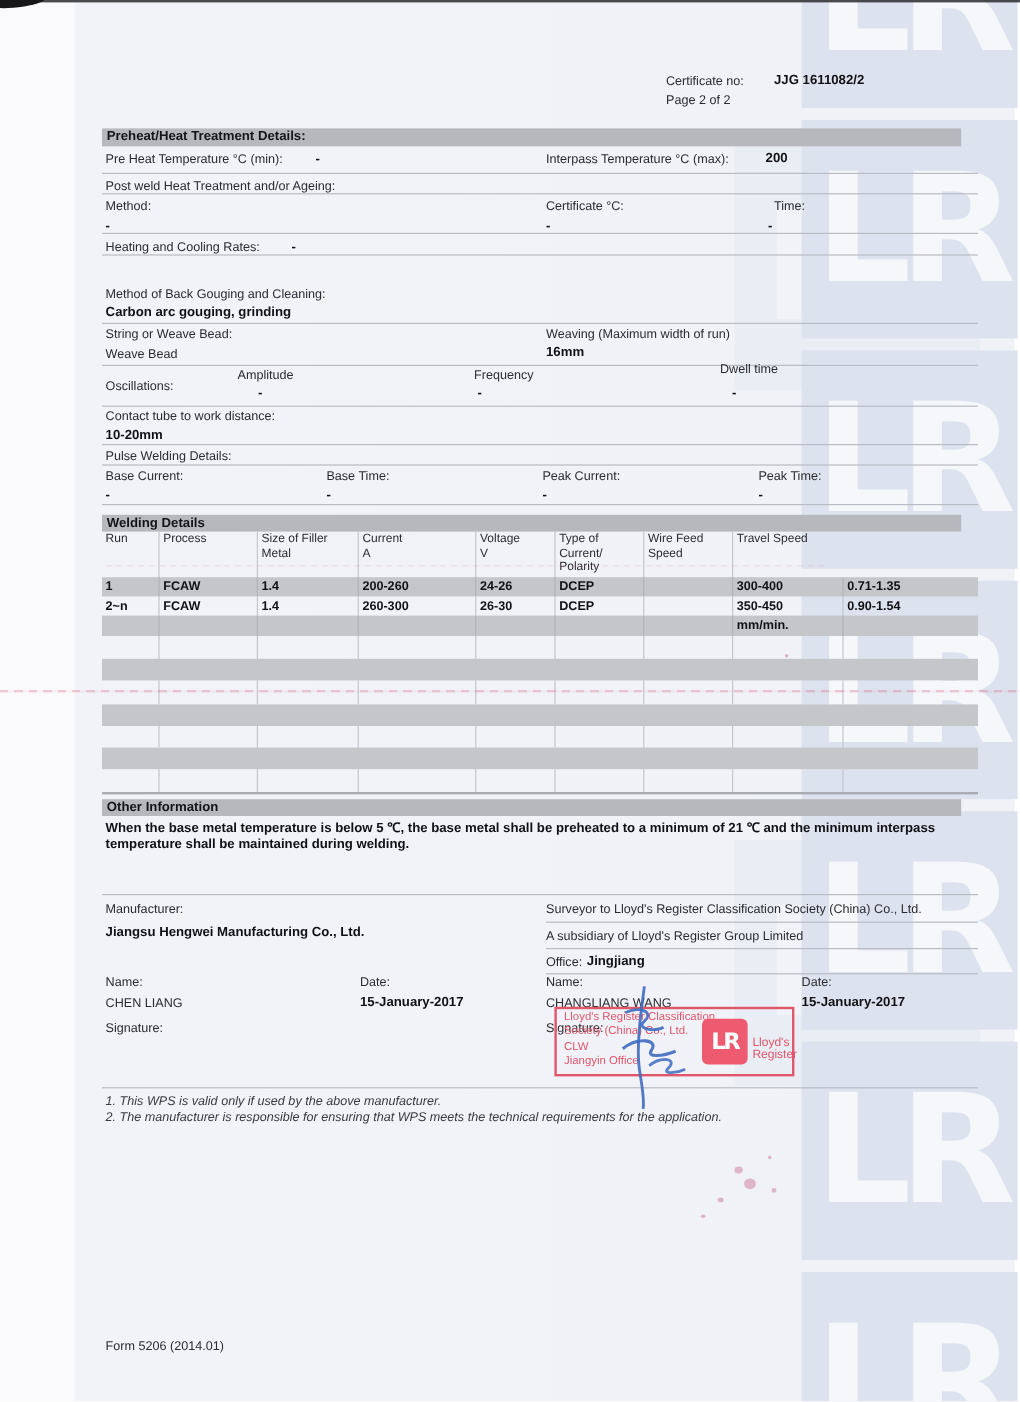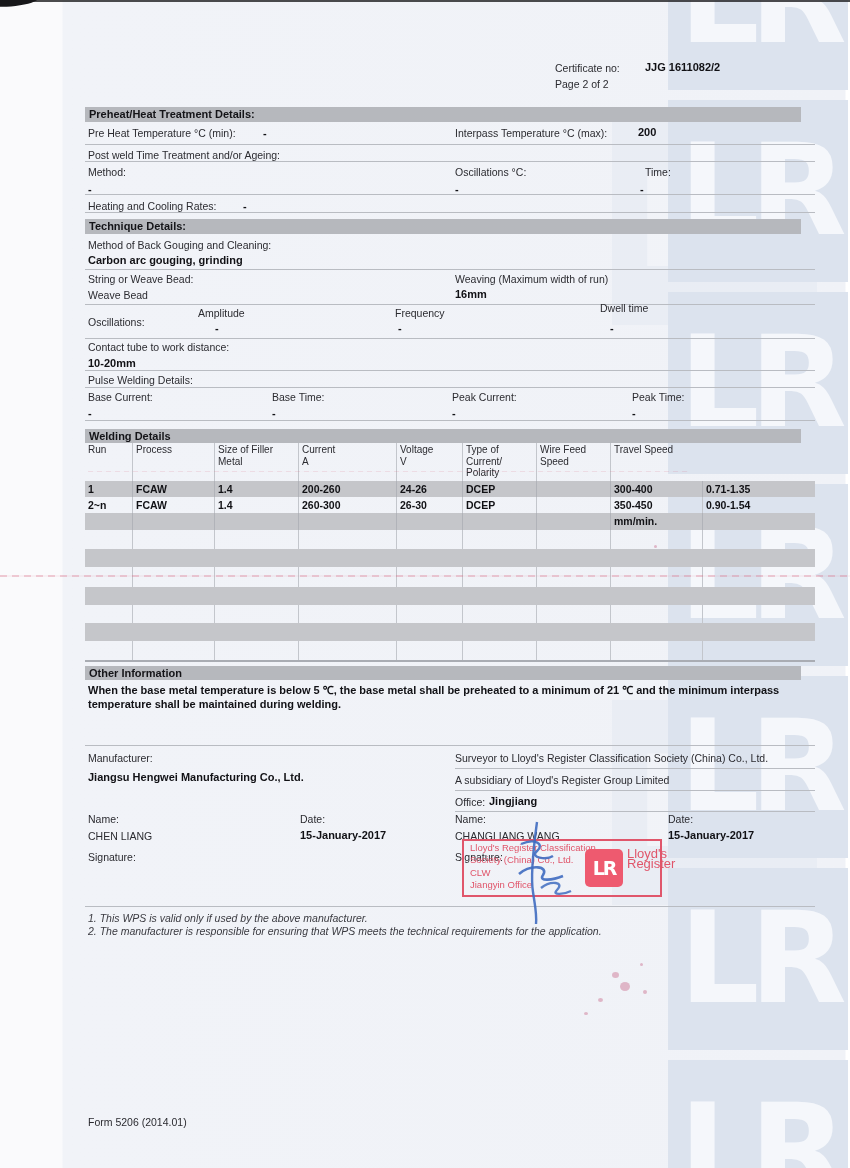--- a/index.html
+++ b/index.html
@@ -39,21 +39,21 @@
   .erow div:last-child{border-right:none;}
   .eg{height:18px;background:#c5c6ca;}
   .tbot{height:2px;background:#a9acb3;}
   
   .stamp{position:absolute;left:462px;top:839px;width:196px;height:54px;border:2px solid #e0566b;
     z-index:6;background:transparent;}
   .stamp .sl{position:absolute;left:6px;font-size:9.5px;color:#e0556a;line-height:12px;white-space:nowrap;}
   .stamp-logo{position:absolute;left:121px;top:8px;width:38px;height:38px;background:#ee5a6f;border-radius:5px;
     display:flex;align-items:center;justify-content:center;}
   .stamp-logo span{color:#fff;font-weight:bold;font-size:19px;letter-spacing:-2px;font-family:"DejaVu Sans",sans-serif;}
-  .stamp-cap{position:absolute;left:163px;top:8px;font-size:13px;color:#e0556a;line-height:10px;white-space:pre-line;}
+  .stamp-cap{position:absolute;left:163px;top:24px;font-size:10px;color:#e0556a;line-height:10px;white-space:pre-line;}
   
   .topline{position:absolute;left:0;top:0;width:850px;height:2px;background:#2c2c2e;opacity:.85;z-index:10;}
   .corner{position:absolute;left:-8px;top:-3px;width:46px;height:9px;background:#17171a;border-radius:50%;
     transform:rotate(-7deg);z-index:10;}
   .pinkline{position:absolute;left:0;top:575px;width:850px;height:2px;z-index:9;opacity:.65;
     background:repeating-linear-gradient(90deg,rgba(216,110,135,.55) 0 7px,rgba(216,110,135,.12) 7px 12px);}
   .pinkfaint{position:absolute;left:88px;top:471px;width:600px;height:1px;z-index:3;opacity:.35;
     background:repeating-linear-gradient(90deg,rgba(216,110,135,.5) 0 5px,rgba(216,110,135,.08) 5px 9px);}
   .speck{position:absolute;border-radius:50%;background:rgba(195,85,120,.38);filter:blur(.6px);z-index:4;}
   .sig-svg{position:absolute;left:495px;top:818px;z-index:8;}
@@ -96,36 +96,33 @@
   <span class="t" style="left:555px;top:78px">Page 2 of 2</span>
 
   <div class="bar" style="top:107px">
       <span>Preheat/Heat Treatment Details:</span>
     </div>
   <span class="t" style="left:88px;top:127px">Pre Heat Temperature °C (min):</span>
   <span class="t b" style="left:263px;top:127px">-</span>
   <span class="t" style="left:455px;top:127px">Interpass Temperature °C (max):</span>
   <span class="t b" style="left:638px;top:126px">200</span>
   <div class="hr" style="top:144px"></div>
-  <span class="t" style="left:88px;top:149px">Post weld Time Treatment and/or Ageing:</span>
+  <span class="t" style="left:88px;top:149px">Post weld Heat Treatment and/or Ageing:</span>
   <div class="hr" style="top:161px"></div>
   <span class="t" style="left:88px;top:166px">Method:</span>
-  <span class="t" style="left:455px;top:166px">Oscillations °C:</span>
+  <span class="t" style="left:455px;top:166px">Certificate °C:</span>
   <span class="t" style="left:645px;top:166px">Time:</span>
   <span class="t b" style="left:88px;top:183px">-</span>
   <span class="t b" style="left:455px;top:183px">-</span>
   <span class="t b" style="left:640px;top:183px">-</span>
   <div class="hr" style="top:194px"></div>
   <span class="t" style="left:88px;top:200px">Heating and Cooling Rates:</span>
   <span class="t b" style="left:243px;top:200px">-</span>
   <div class="hr" style="top:212px"></div>
 
-  <div class="bar" style="top:219px">
-      <span>Technique Details:</span>
-    </div>
   <span class="t" style="left:88px;top:239px">Method of Back Gouging and Cleaning:</span>
   <span class="t b" style="left:88px;top:254px">Carbon arc gouging, grinding</span>
   <div class="hr" style="top:269px"></div>
   <span class="t" style="left:88px;top:273px">String or Weave Bead:</span>
   <span class="t" style="left:455px;top:273px">Weaving (Maximum width of run)</span>
   <span class="t" style="left:88px;top:289px">Weave Bead</span>
   <span class="t b" style="left:455px;top:288px">16mm</span>
   <div class="hr" style="top:304px"></div>
   <span class="t" style="left:198px;top:307px">Amplitude</span>
   <span class="t" style="left:395px;top:307px">Frequency</span>

